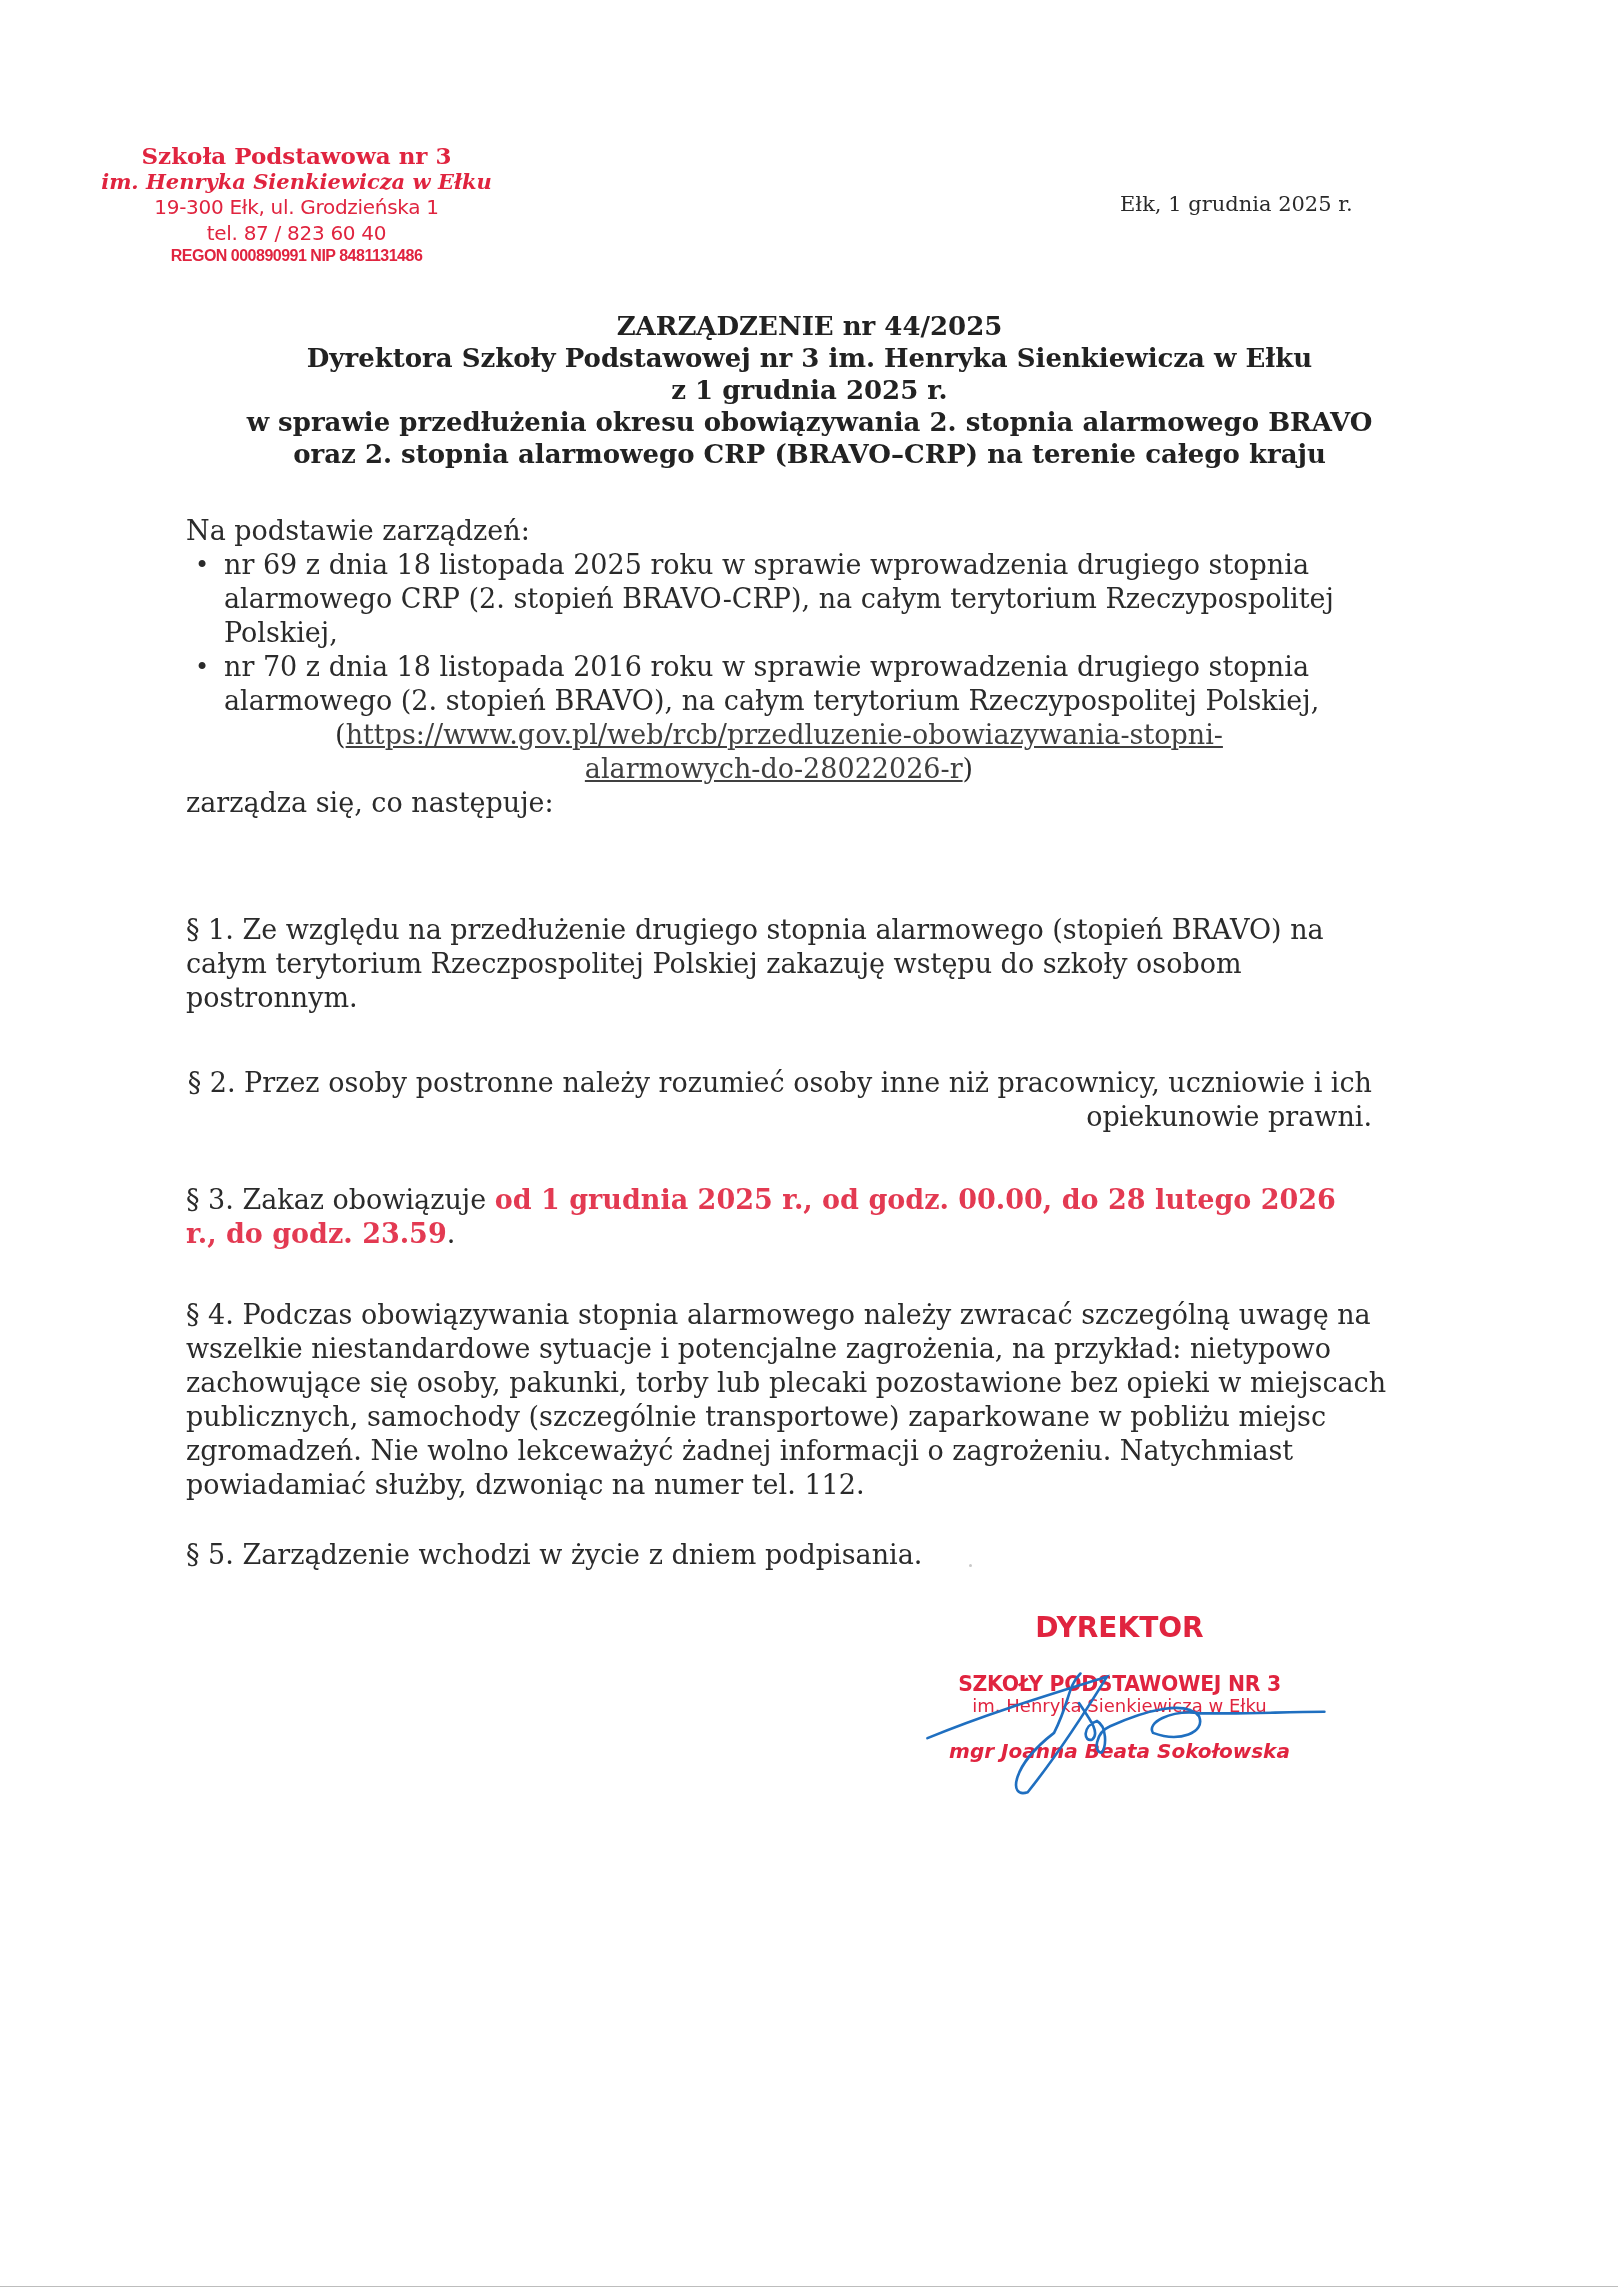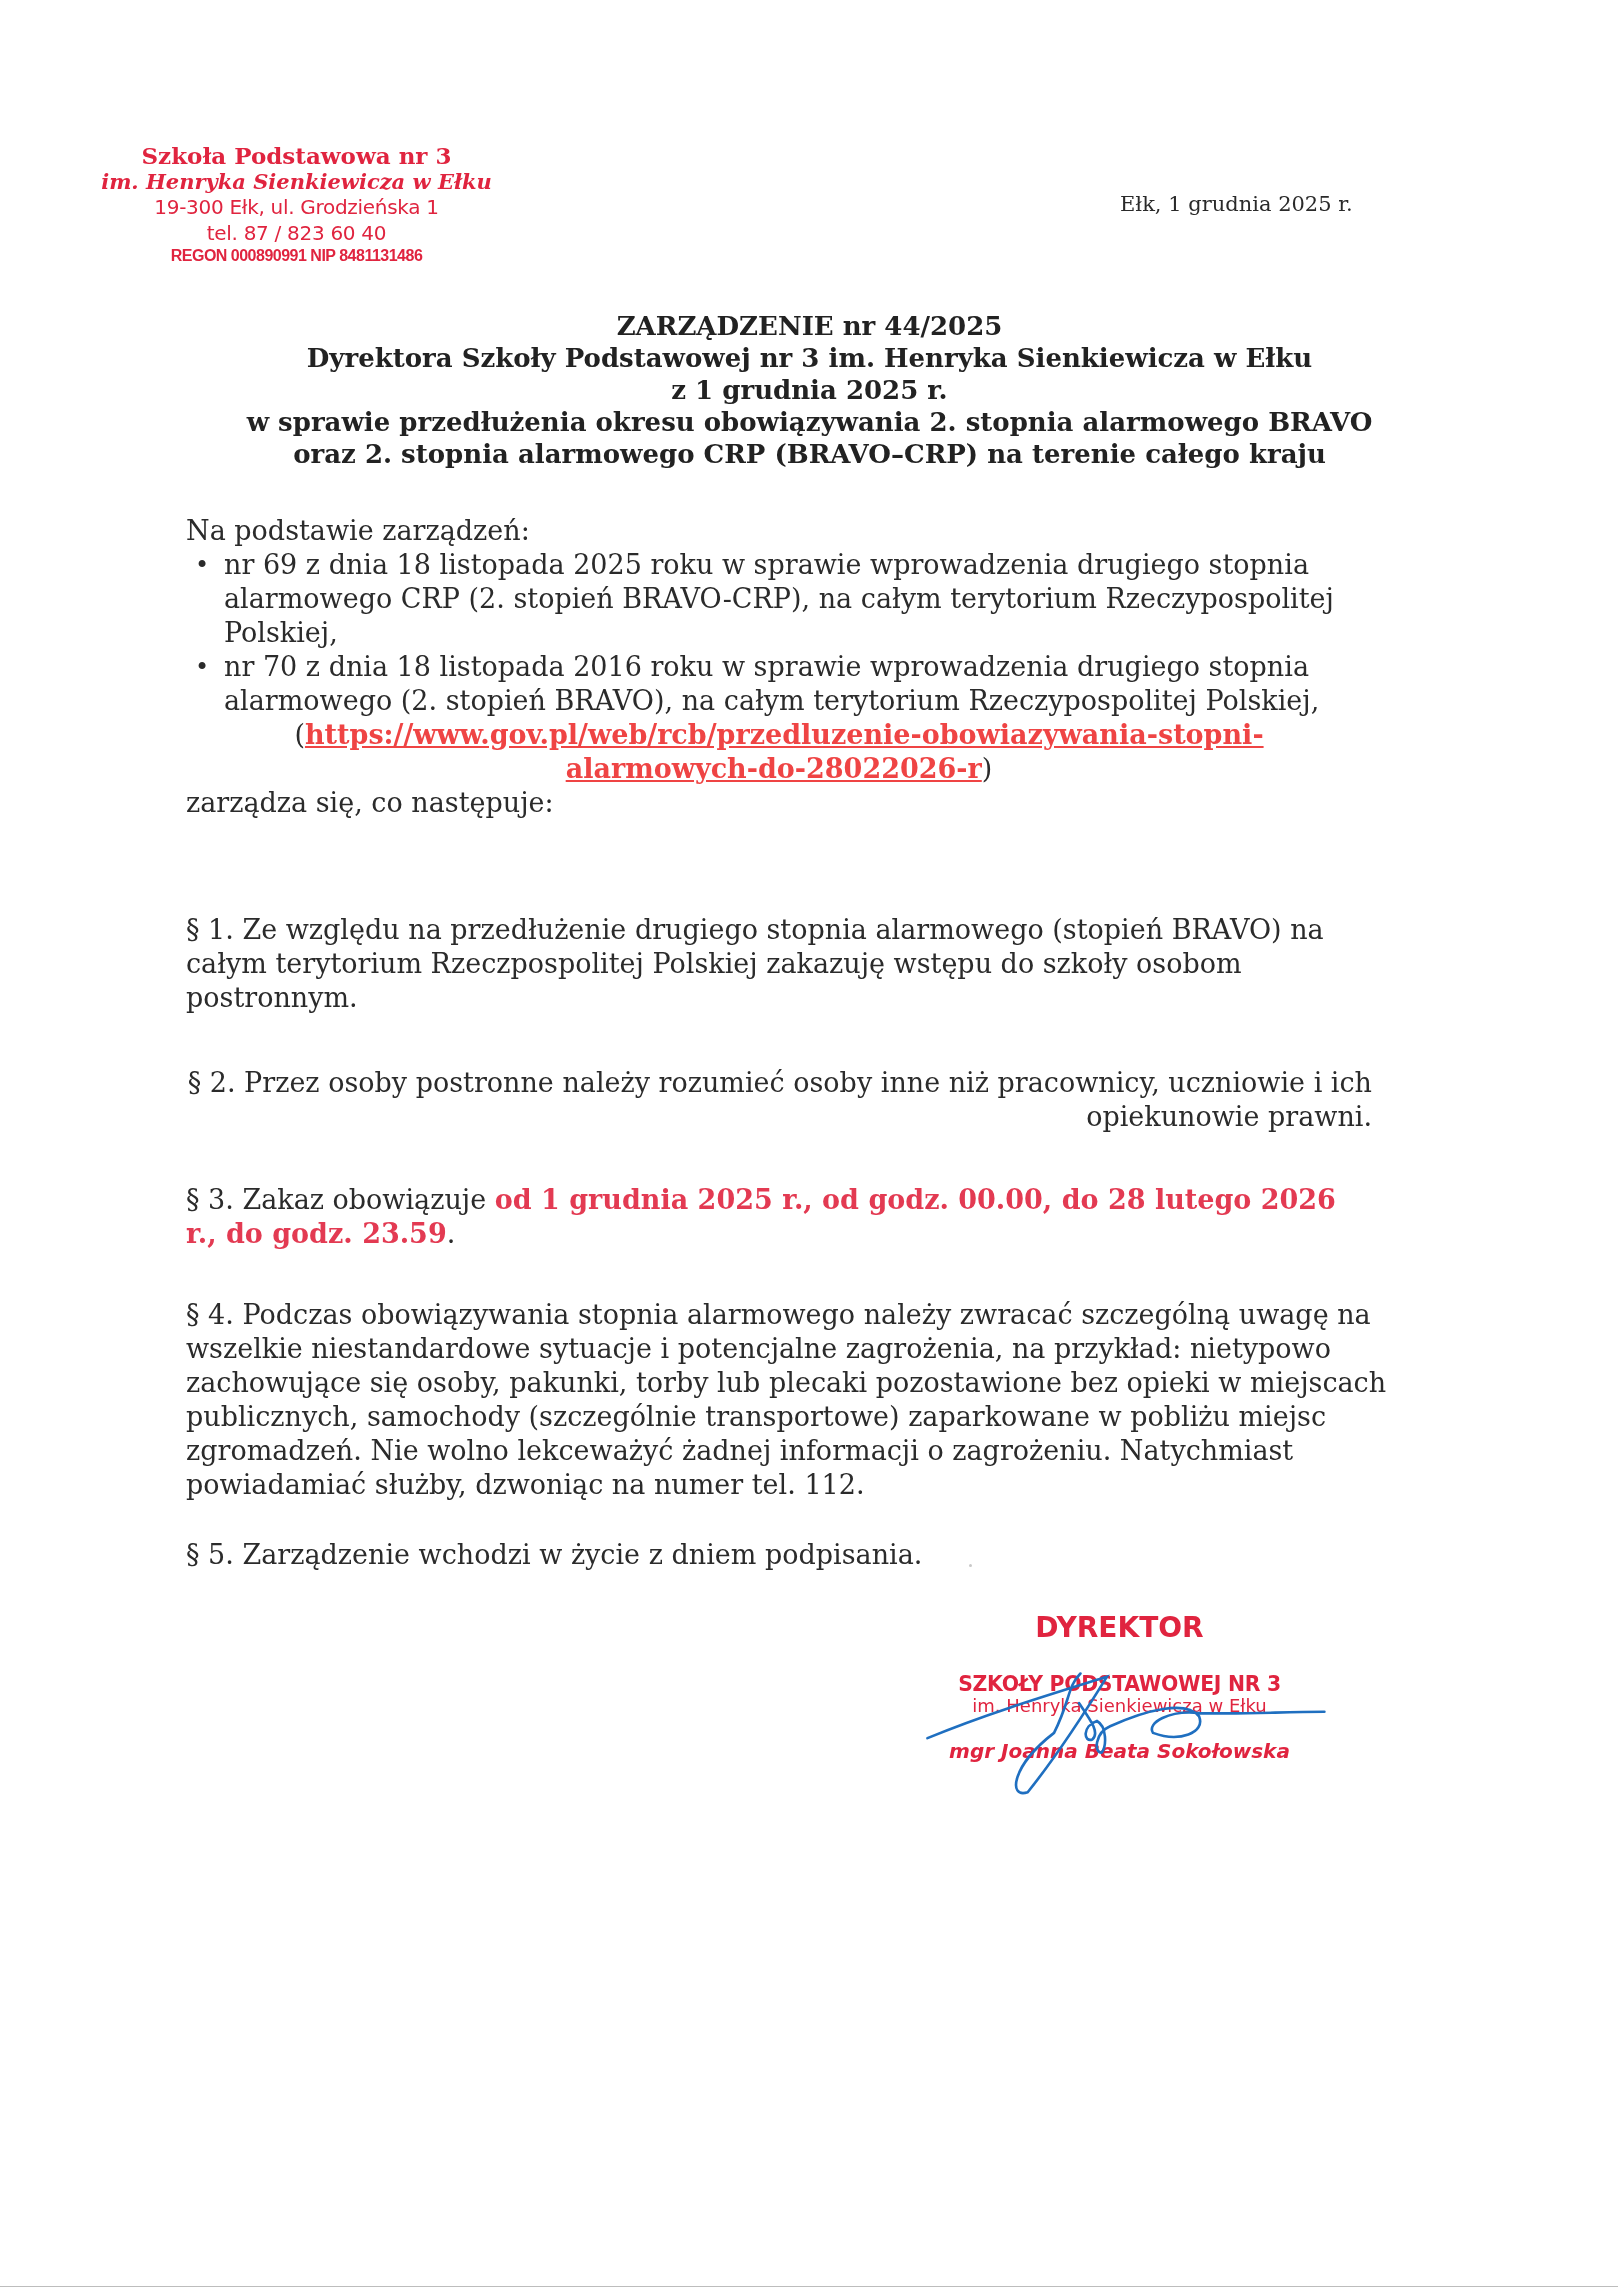--- a/index.html
+++ b/index.html
@@ -19,21 +19,21 @@
   
   .title { left: 132px; top: 310px; width: 1355px; text-align: center; font-weight: bold; font-size: 26px; line-height: 32px; color: #222; }
 
   
   .body { left: 186px; font-size: 27px; line-height: 34px; color: #2b2b2b; }
   .intro { top: 514px; width: 1252px; }
   .intro ul { margin: 0; padding-left: 38px; list-style: none; }
   .intro li { position: relative; }
   .intro li .bullet { position: absolute; left: -29px; top: 0; font-size: 24px; }
   .link-line { text-align: center; width: 1186px; }
-  .link { color: #ef4444; font-weight: bold; text-decoration: underline; }
+  .link { color: #404040; font-weight: normal; text-decoration: underline; }
 
   .para { width: 1239px; }
   .red { color: #e33a52; font-weight: bold; }
 
   
   .sig { left: 922px; top: 1614px; width: 395px; text-align: center; color: #e0243f; font-family: "DejaVu Sans", sans-serif; line-height: 1; }
   .sig .t1 { font-weight: bold; font-size: 28px; margin-bottom: 2.6px; }
   .sig .t2 { font-weight: bold; font-size: 20.4px; margin-bottom: 2.6px; letter-spacing: -0.3px; margin-top: 32px; }
   .sig .t3 { font-size: 18px; margin-bottom: 26px; }
   .sig .t4 { font-weight: bold; font-style: italic; font-size: 20px; }

